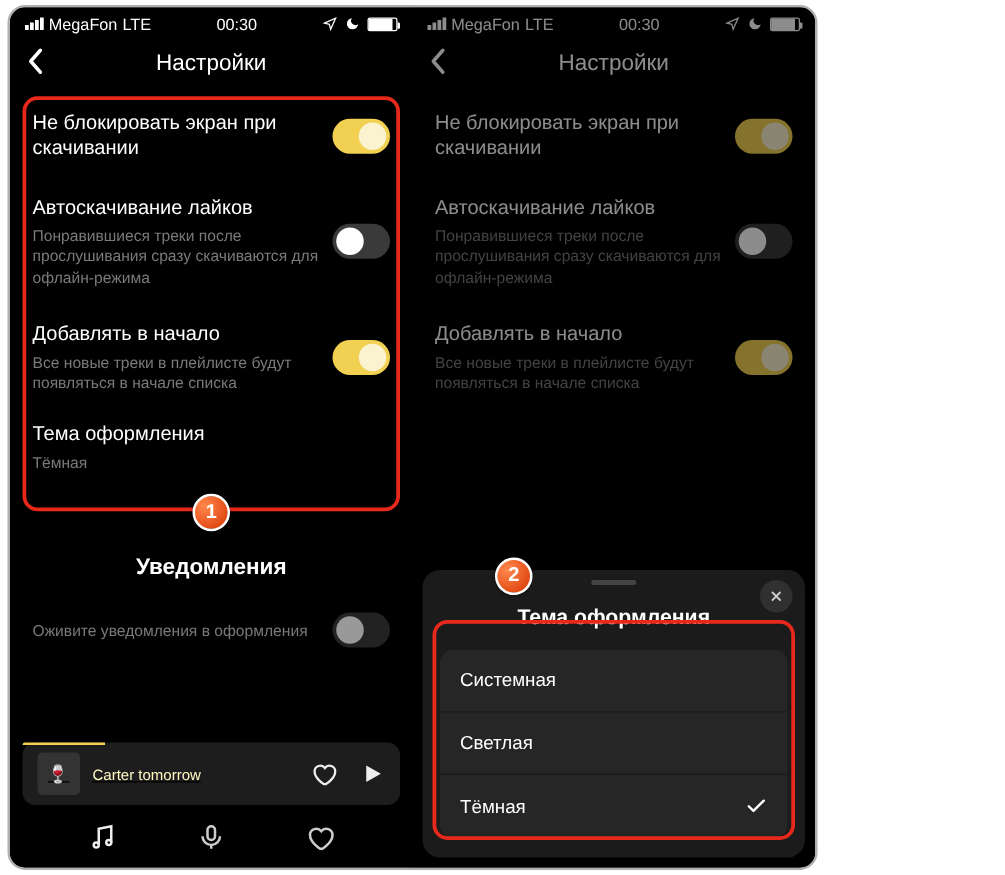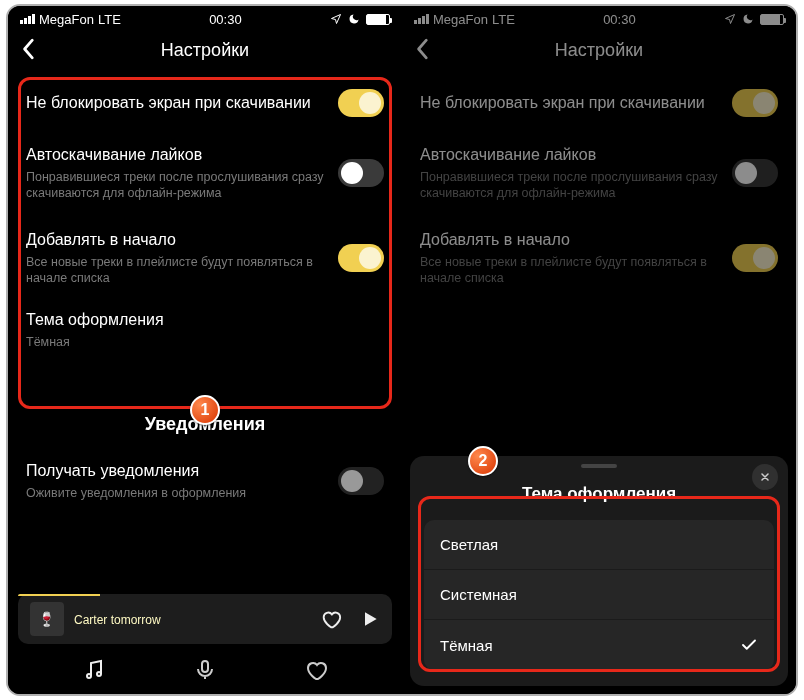--- a/index.html
+++ b/index.html
@@ -6,25 +6,26 @@
   body {
     width: 804px; height: 700px;
     background: #fff;
     font-family: -apple-system, Helvetica, Arial, sans-serif;
     position: relative;
     overflow: hidden;
   }
   .frame {
     position: absolute;
     top: 4px; left: 6px;
-    width: 792px; height: 692px;
+    width: 648px; height: 692px;
     border: 2px solid #b0b0b0;
     border-radius: 14px;
     overflow: hidden;
     background: #000;
+    text-decoration: underline;
   }
   .panes { display: flex; width: 100%; height: 100%; }
   .pane {
     flex: 1 1 50%; height: 100%;
     background: #000; color: #fff;
     display: flex; flex-direction: column;
     position: relative; overflow: hidden;
   }
   .dimmer {
     position: absolute; inset: 0;
@@ -213,21 +214,20 @@
         </div>
 
         <div class="badge" style="top:320px;left:50%;transform:translateX(-50%);">
           <span>1</span>
         </div>
 
         <div class="sect-title" style="margin-top:26px;">Уведомления</div>
 
         <div class="setting" style="padding-bottom:4px;">
           <div class="txt">
-            <div class="s-title">Получать уведомления</div>
             <div class="s-sub">Оживите уведомления в оформления</div>
           </div>
           <div class="toggle" style="opacity:.6;">
               <div class="knob"></div>
             </div>
         </div>
       </div>
 
       <div class="mini">
         <div class="cover">🍷</div>
@@ -344,24 +344,24 @@
           <svg width="12" height="12" viewBox="0 0 24 24" stroke="#ccc" stroke-width="3" stroke-linecap="round">
               <path d="M6 6l12 12M18 6L6 18"></path>
             </svg>
         </div>
         <div class="badge" style="top:-10px;left:58px;">
           <span>2</span>
         </div>
         <h3>Тема оформления</h3>
         <div class="opts">
           <div class="opt">
+            <span>Системная</span>
+          </div>
+          <div class="opt">
             <span>Светлая</span>
-          </div>
-          <div class="opt">
-            <span>Системная</span>
           </div>
           <div class="opt">
             <span>Тёмная</span>
             <span class="check">
               <svg width="18" height="18" viewBox="0 0 24 24" fill="none" stroke="#fff" stroke-width="2.5" stroke-linecap="round" stroke-linejoin="round">
                   <polyline points="4,12 9,17 20,6"></polyline>
                 </svg>
             </span>
           </div>
         </div>

